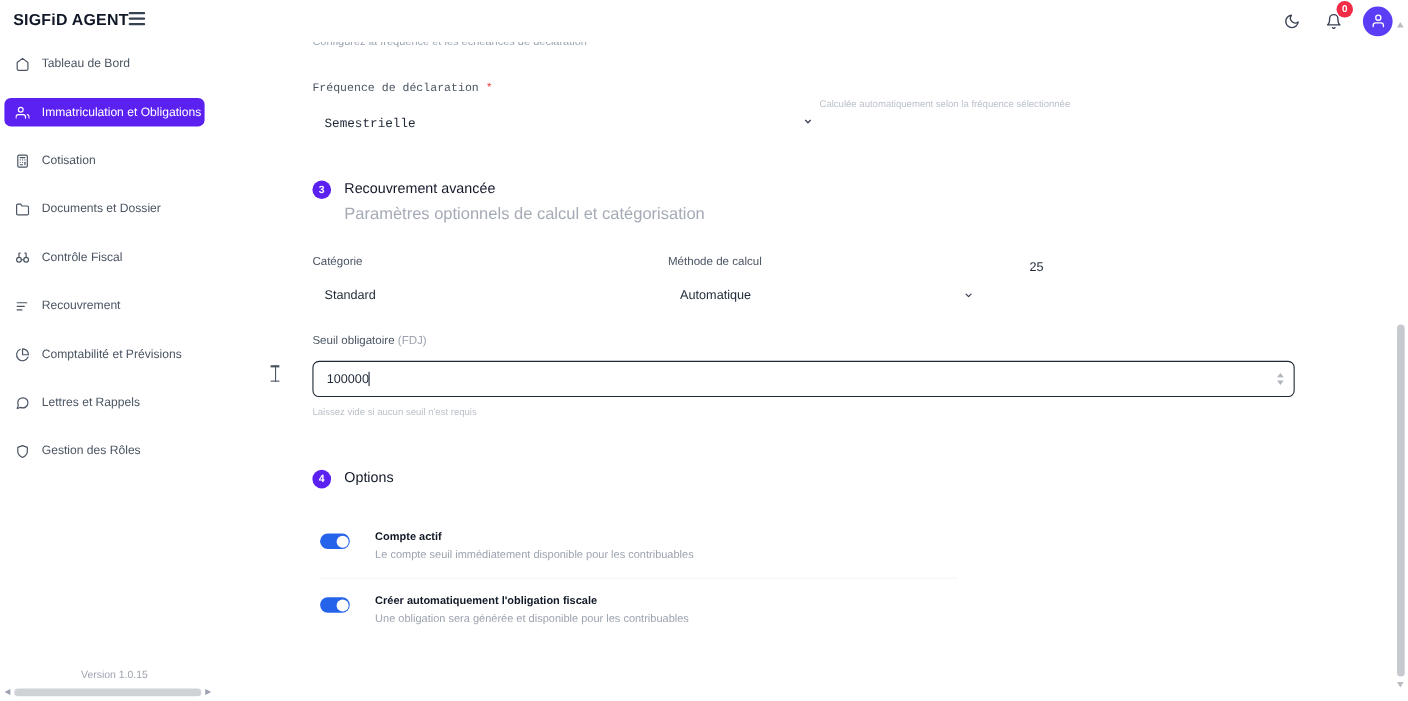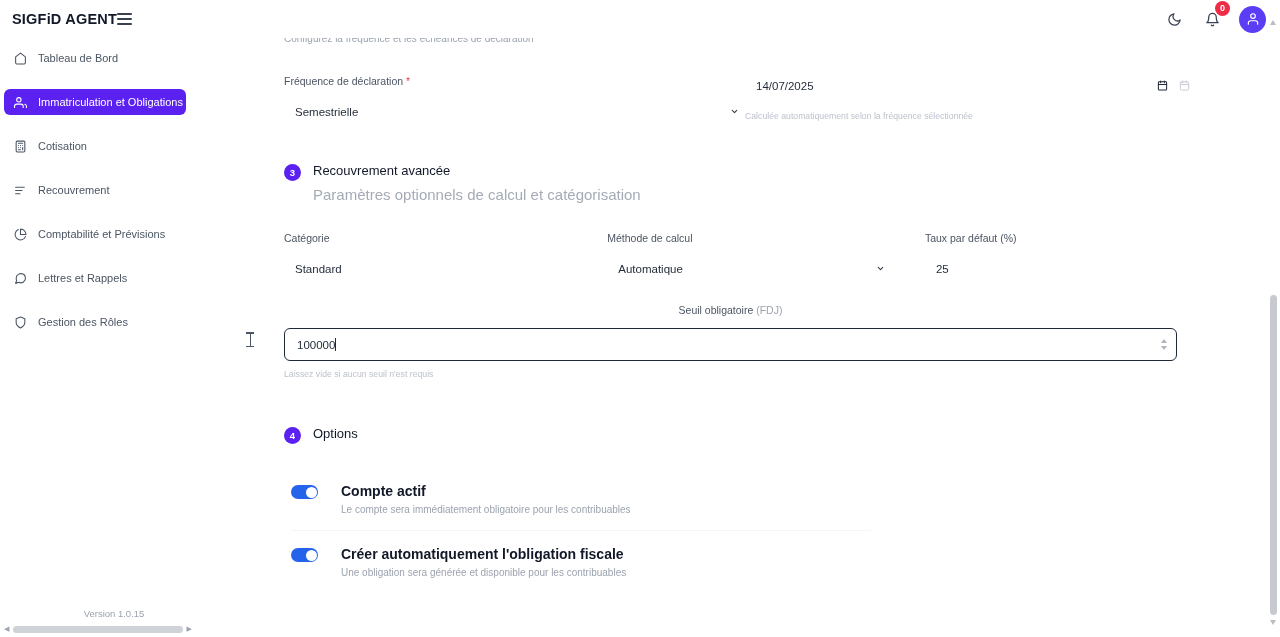--- a/index.html
+++ b/index.html
@@ -13,21 +13,21 @@
   body { position: relative; }
 
   
   .topbar {
     position: absolute; top: 0; left: 0; width: 1280px; height: 38px;
     background: #ffffff;
     display: flex; align-items: center;
     z-index: 40;
   }
   .brand {
-    display: flex; align-items: center; 
+    display: flex; 
     padding-left: 12px;
   }
   .brand-text {
     font-size: 14.5px; font-weight: bold; letter-spacing: .2px;
     color: #111827;
   }
   .hamburger {
     width: 15px; height: 12px;
     display: flex; flex-direction: column; justify-content: space-between;
     cursor: pointer;
@@ -79,21 +79,21 @@
     background: #5b21f0; color: #ffffff;
   }
   .nav-item .nav-ico {
     width: 14px; height: 14px; flex: 0 0 14px;
     display: flex; align-items: center; justify-content: center;
     color: inherit;
   }
   .nav-label { white-space: nowrap; }
 
   .version {
-    position: absolute; bottom: 18px; left: 16px; width: 196px;
+    position: absolute; bottom: 18px; left: 6px; width: 196px;
     text-align: center; font-size: 9.5px; color: #9ca3af;
   }
   .hscroll {
     position: absolute; bottom: 4px; left: 0; width: 196px;
     display: flex; align-items: center; gap: 4px; padding: 0 4px;
   }
   .hscroll .arrow { font-size: 7px; color: #9ca3af; }
   .hscroll .track {
     flex: 1; height: 7px; border-radius: 4px; background: #cfd2d6;
   }
@@ -198,21 +198,21 @@
   }
   .switch {
     width: 27px; height: 14px; border-radius: 9px;
     background: #2563eb; position: relative; flex: 0 0 27px;
     margin-top: 2px; cursor: pointer;
   }
   .switch .knob {
     position: absolute; top: 1.5px; right: 1.5px;
     width: 11px; height: 11px; border-radius: 50%; background: #fff;
   }
-  .tg-title { font-size: 14px; color: #111827; font-weight: bold; }
+  .tg-title { font-size: 10px; color: #111827; font-weight: bold; }
   .tg-sub { font-size: 10px; color: #9ca3af; margin-top: 5px; }
   .divider { height: 1px; background: #f1f6f7; margin: 8px 0 8px 0; }
 
   
   .vscroll {
     position: absolute; top: 0; right: 0; width: 13px; height: 637px;
     z-index: 50;
   }
   .vscroll .up, .vscroll .down {
     position: absolute; left: 3px; width: 0; height: 0;
@@ -294,21 +294,41 @@
             <line x1="8" y1="14" x2="8" y2="14"></line>
             <line x1="12" y1="14" x2="12" y2="14"></line>
             <line x1="16" y1="14" x2="16" y2="18"></line>
             <line x1="8" y1="18" x2="12" y2="18"></line>
           </svg>
       </span>
       <span class="nav-label">Cotisation</span>
     </div>
 
 
-
+    <div class="nav-item">
+      <span class="nav-ico">
+        <svg width="13" height="13" viewBox="0 0 24 24" fill="none" stroke="currentColor" stroke-width="2" stroke-linecap="round" stroke-linejoin="round">
+            <path d="M22 19a2 2 0 0 1-2 2H4a2 2 0 0 1-2-2V5a2 2 0 0 1 2-2h5l2 3h9a2 2 0 0 1 2 2z"></path>
+          </svg>
+      </span>
+      <span class="nav-label">Documents et Dossier</span>
+    </div>
+
+    <div class="nav-item">
+      <span class="nav-ico">
+        <svg width="13" height="13" viewBox="0 0 24 24" fill="none" stroke="currentColor" stroke-width="2" stroke-linecap="round" stroke-linejoin="round">
+            <circle cx="6" cy="15" r="4"></circle>
+            <circle cx="18" cy="15" r="4"></circle>
+            <line x1="10" y1="15" x2="14" y2="15"></line>
+            <path d="M6 11V5a1 1 0 0 1 1-1h1"></path>
+            <path d="M18 11V5a1 1 0 0 0-1-1h-1"></path>
+          </svg>
+      </span>
+      <span class="nav-label">Contrôle Fiscal</span>
+    </div>
 
     <div class="nav-item">
       <span class="nav-ico">
         <svg width="13" height="13" viewBox="0 0 24 24" fill="none" stroke="currentColor" stroke-width="2" stroke-linecap="round" stroke-linejoin="round">
             <line x1="3" y1="6" x2="19" y2="6"></line>
             <line x1="3" y1="12" x2="15" y2="12"></line>
             <line x1="3" y1="18" x2="11" y2="18"></line>
           </svg>
       </span>
       <span class="nav-label">Recouvrement</span>
@@ -353,57 +373,36 @@
 </div>
 
 <div class="main">
   <div class="content">
 
     <div class="clipped-top">
       <span>Configurez la fréquence et les échéances de déclaration</span>
     </div>
 
     <div class="row" style="margin-top:23px;">
-      <div class="fld" style="width:455px;">
+      <div class="fld" style="width:455px;font-family:Liberation Mono, monospace;">
         <span class="fld-label">
           <span>Fréquence de déclaration</span>
           <span class="req">*</span>
         </span>
         <div class="fld-control">
           <span class="val">Semestrielle</span>
           <span class="chev">
             <svg width="9" height="9" viewBox="0 0 24 24" fill="none" stroke="currentColor" stroke-width="3" stroke-linecap="round" stroke-linejoin="round">
                 <polyline points="6 9 12 15 18 9"></polyline>
               </svg>
           </span>
         </div>
       </div>
 
       <div class="fld" style="width:445px; margin-left:6px;">
-        <div class="fld-control datefield">
-          <span class="val">14/07/2025</span>
-          <span class="date-icons">
-            <span style="color:#1f2937;">
-              <svg width="11" height="11" viewBox="0 0 24 24" fill="none" stroke="currentColor" stroke-width="2.2" stroke-linecap="round" stroke-linejoin="round">
-                  <rect x="3" y="4" width="18" height="18" rx="2"></rect>
-                  <line x1="16" y1="2" x2="16" y2="6"></line>
-                  <line x1="8" y1="2" x2="8" y2="6"></line>
-                  <line x1="3" y1="10" x2="21" y2="10"></line>
-                </svg>
-            </span>
-            <span style="color:#c7cbd2;">
-              <svg width="11" height="11" viewBox="0 0 24 24" fill="none" stroke="currentColor" stroke-width="2" stroke-linecap="round" stroke-linejoin="round">
-                  <rect x="3" y="4" width="18" height="18" rx="2"></rect>
-                  <line x1="16" y1="2" x2="16" y2="6"></line>
-                  <line x1="8" y1="2" x2="8" y2="6"></line>
-                  <line x1="3" y1="10" x2="21" y2="10"></line>
-                </svg>
-            </span>
-          </span>
-        </div>
         <div class="hint">Calculée automatiquement selon la fréquence sélectionnée</div>
       </div>
     </div>
 
     <div class="section-head" style="margin-top:40px;">
       <span class="step">3</span>
       <div>
         <div class="section-title">Recouvrement avancée</div>
         <div class="section-sub">Paramètres optionnels de calcul et catégorisation</div>
       </div>
@@ -423,29 +422,28 @@
           <span class="val">Automatique</span>
           <span class="chev">
             <svg width="9" height="9" viewBox="0 0 24 24" fill="none" stroke="currentColor" stroke-width="3" stroke-linecap="round" stroke-linejoin="round">
                 <polyline points="6 9 12 15 18 9"></polyline>
               </svg>
           </span>
         </div>
       </div>
 
       <div class="fld" style="width:290px;">
-        <span class="fld-label">Taux par défaut (%)</span>
         <div class="fld-control">
           <span class="val">25</span>
         </div>
       </div>
     </div>
 
     <div class="fld" style="margin-top:24px; width:893px;">
-      <span class="fld-label" style="margin-bottom:4px;text-align:center;">
+      <span class="fld-label" style="margin-bottom:4px;">
         <span>Seuil obligatoire </span><span class="muted-par">(FDJ)</span>
       </span>
       <div class="num-input">
         <span class="nv">100000</span>
           <span class="caret"></span>
         <span class="spin">
           <span class="t"></span>
           <span class="b"></span>
         </span>
       </div>
@@ -459,21 +457,21 @@
       </div>
     </div>
 
     <div style="margin-top:32px; margin-left:7px; width:580px;">
       <div class="toggle-row">
         <span class="switch">
             <span class="knob"></span>
           </span>
         <div>
           <div class="tg-title">Compte actif</div>
-          <div class="tg-sub">Le compte sera immédiatement obligatoire pour les contribuables</div>
+          <div class="tg-sub">Le compte seuil immédiatement disponible pour les contribuables</div>
         </div>
       </div>
 
       <div class="divider"></div>
 
       <div class="toggle-row">
         <span class="switch">
             <span class="knob"></span>
           </span>
         <div>

